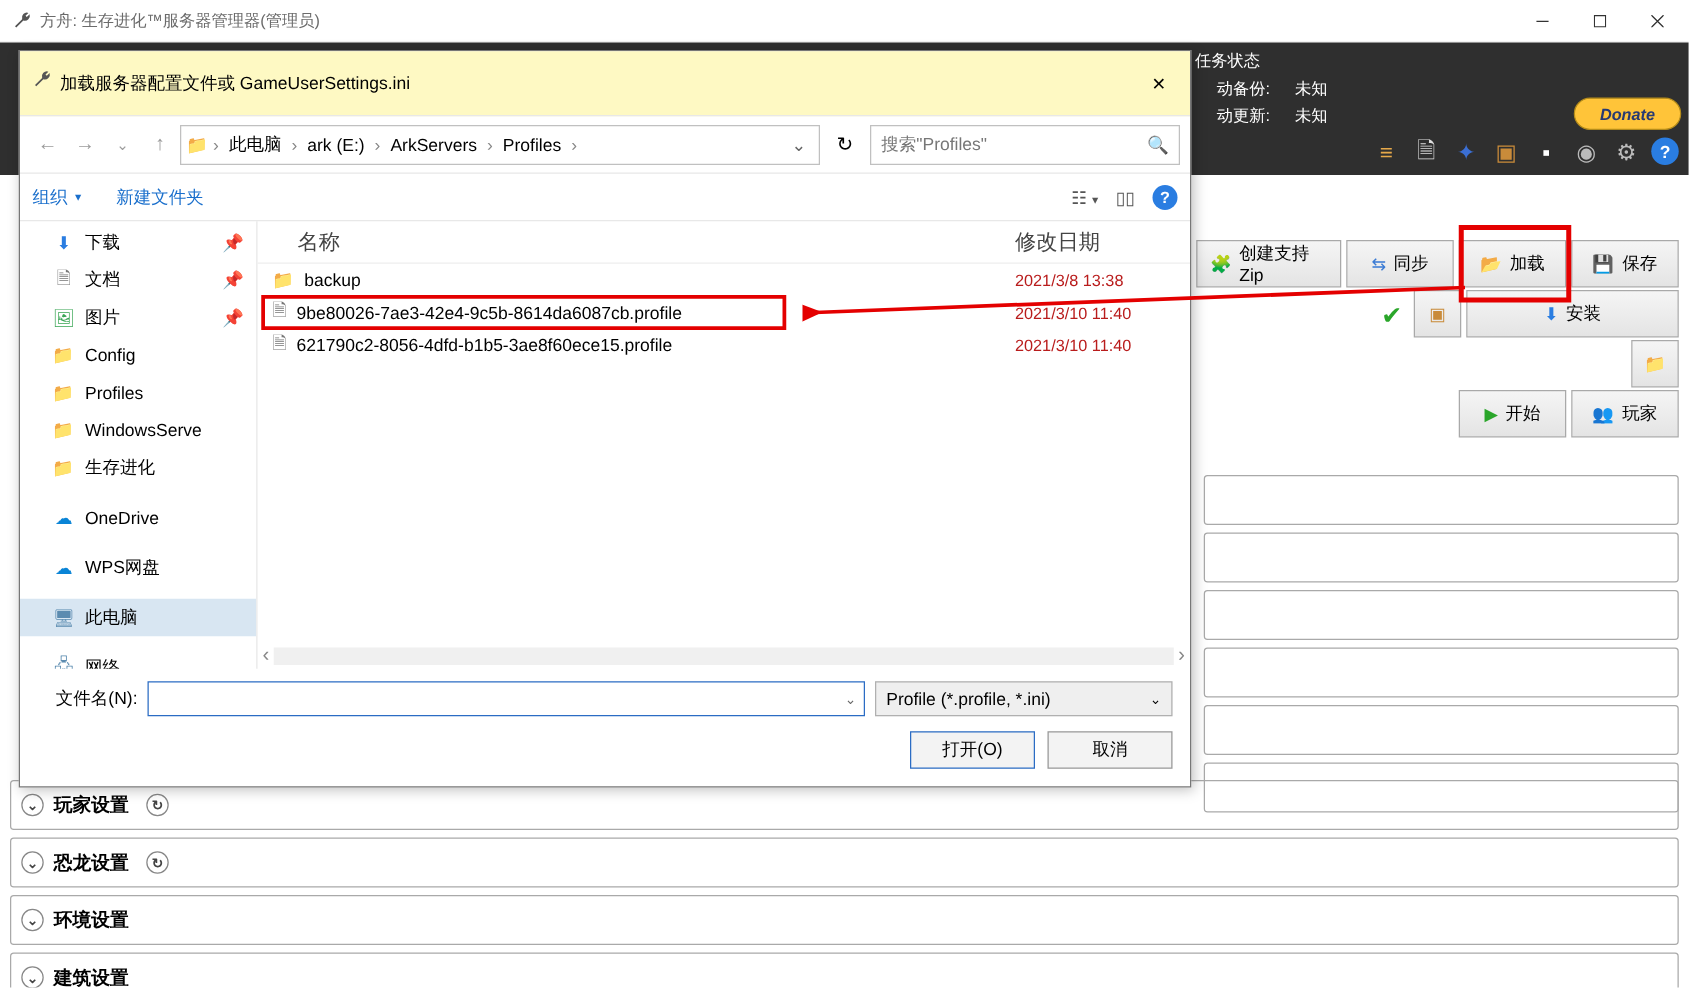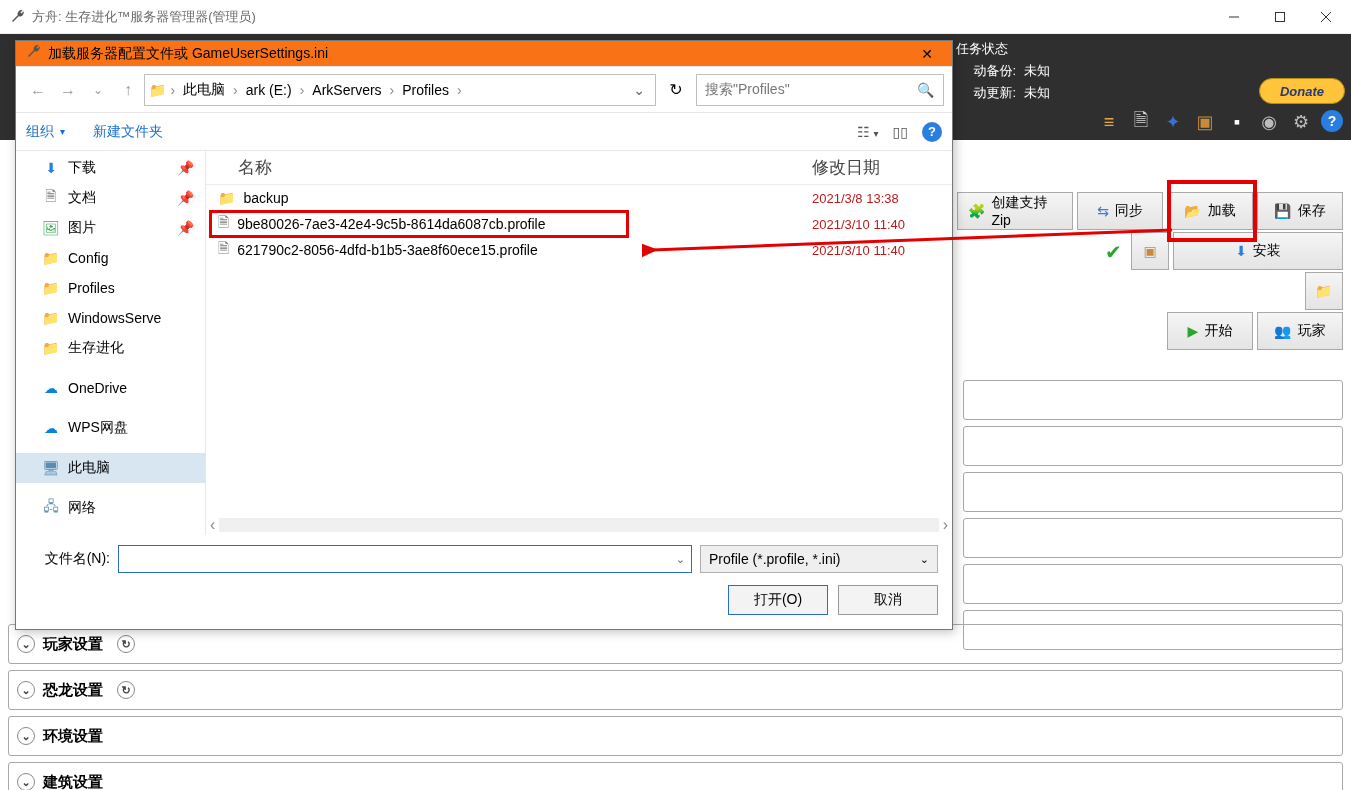--- a/index.html
+++ b/index.html
@@ -11,36 +11,36 @@
 .main-titlebar .wrench { width: 16px; height: 16px; margin-right: 6px; color: #555; }
 .main-titlebar .title { color: #6b6b6b; font-size: 13px; flex: 1; }
 .winbtn { width: 46px; height: 30px; display: flex; align-items: center; justify-content: center; color: #333; }
 .winbtn svg { width: 10px; height: 10px; }
 
 .main-header { height: 106px; background: #2f2f2f; display: flex; color: #fff; }
 .header-left { flex: 1; }
 .header-right { width: 395px; display: flex; flex-direction: column; justify-content: flex-start; padding-top: 4px; }
 .donate { width: 86px; height: 26px; background: #ffc439; border: 1px solid #b58c1a; border-radius: 13px; color: #273a73; font-weight: bold; font-style: italic; font-size: 13px; display: flex; align-items: center; justify-content: center; align-self: flex-end; margin-right: 6px; }
 .status-row { display: flex; align-items: center; font-size: 13px; padding: 2px 0; }
-.status-row .lbl { width: 60px; text-align: right; margin-right: 8px; }
+.status-row .lbl { width: 60px; text-align: right; margin-right: 20px; }
 .icon-strip { display: flex; gap: 8px; justify-content: flex-end; padding: 6px 8px 0 0; }
 .icon-strip .ic { width: 24px; height: 24px; display: flex; align-items: center; justify-content: center; font-size: 18px; }
 .btnrow { display: flex; gap: 4px; justify-content: flex-end; width: 100%; margin-bottom: 2px; }
 .tb-btn { height: 38px; border: 1px solid #a9a9a9; background: linear-gradient(#f5f5f5,#e4e4e4); display: flex; align-items: center; justify-content: center; gap: 6px; font-size: 14px; padding: 0 10px; }
 .tb-btn.icon-only { width: 38px; padding: 0; } .w-86 { width: 86px; } .w-170 { width: 170px; }
 .highlight-load { position: absolute; border: 4px solid #e40000; width: 90px; height: 62px; right: 94px; top: 180px; z-index: 3; pointer-events: none; }
 .online-box { border: 1px solid #a9a9a9; padding: 6px 10px; background: #fff; }
 .sec { border: 1px solid #a9a9a9; border-radius: 3px; height: 40px; display: flex; align-items: center; gap: 8px; padding: 0 8px; font-size: 15px; font-weight: bold; }
 .sec .chev { width: 18px; height: 18px; border: 1px solid #888; border-radius: 50%; display: flex; align-items: center; justify-content: center; font-size: 11px; color: #444; }
 .sec .reload { width: 18px; height: 18px; border: 1px solid #888; border-radius: 50%; display: flex; align-items: center; justify-content: center; font-size: 11px; color: #444; margin-left: 6px; }
 .empty-sec { border: 1px solid #a9a9a9; border-radius: 3px; height: 40px; margin-left: auto; width: 370px; }
 
 
 .dlg { position: absolute; left: 15px; top: 40px; width: 938px; height: 590px; background: #fff; border: 1px solid #777; box-shadow: 2px 2px 10px rgba(0,0,0,0.25); z-index: 5; display: flex; flex-direction: column; }
-.dlg-title { height: 26px; display: flex; align-items: center; padding: 12px 10px; background: #f97316; border-bottom: 1px solid #e8e8e8; }
+.dlg-title { height: 52px; display: flex; align-items: center; padding: 12px 10px; background: #fef9c3; border-bottom: 1px solid #e8e8e8; }
 .dlg-title .title { font-size: 14px; flex: 1; margin-left: 6px; }
 .dlg-title .close { width: 30px; height: 30px; display: flex; align-items: center; justify-content: center; font-size: 14px; }
 
 .dlg-nav { height: 46px; display: flex; align-items: center; padding: 0 8px; gap: 2px; border-bottom: 1px solid #e8e8e8; }
 .dlg-nav .arr { width: 28px; height: 28px; display: flex; align-items: center; justify-content: center; color: #9c9c9c; }
 .dlg-nav .pathbox { flex: 1; height: 32px; border: 1px solid #c0c0c0; display: flex; align-items: center; padding: 0 4px; gap: 2px; font-size: 14px; }
 .dlg-nav .pathbox .crumb { padding: 0 4px; }
 .dlg-nav .pathbox .sep { color: #888; padding: 0 2px; }
 .dlg-nav .refresh { width: 36px; height: 32px; border: 1px solid transparent; display: flex; align-items: center; justify-content: center; }
 .dlg-nav .searchbox { width: 248px; height: 32px; border: 1px solid #c0c0c0; display: flex; align-items: center; padding: 0 8px; font-size: 14px; color: #777; justify-content: space-between; }

